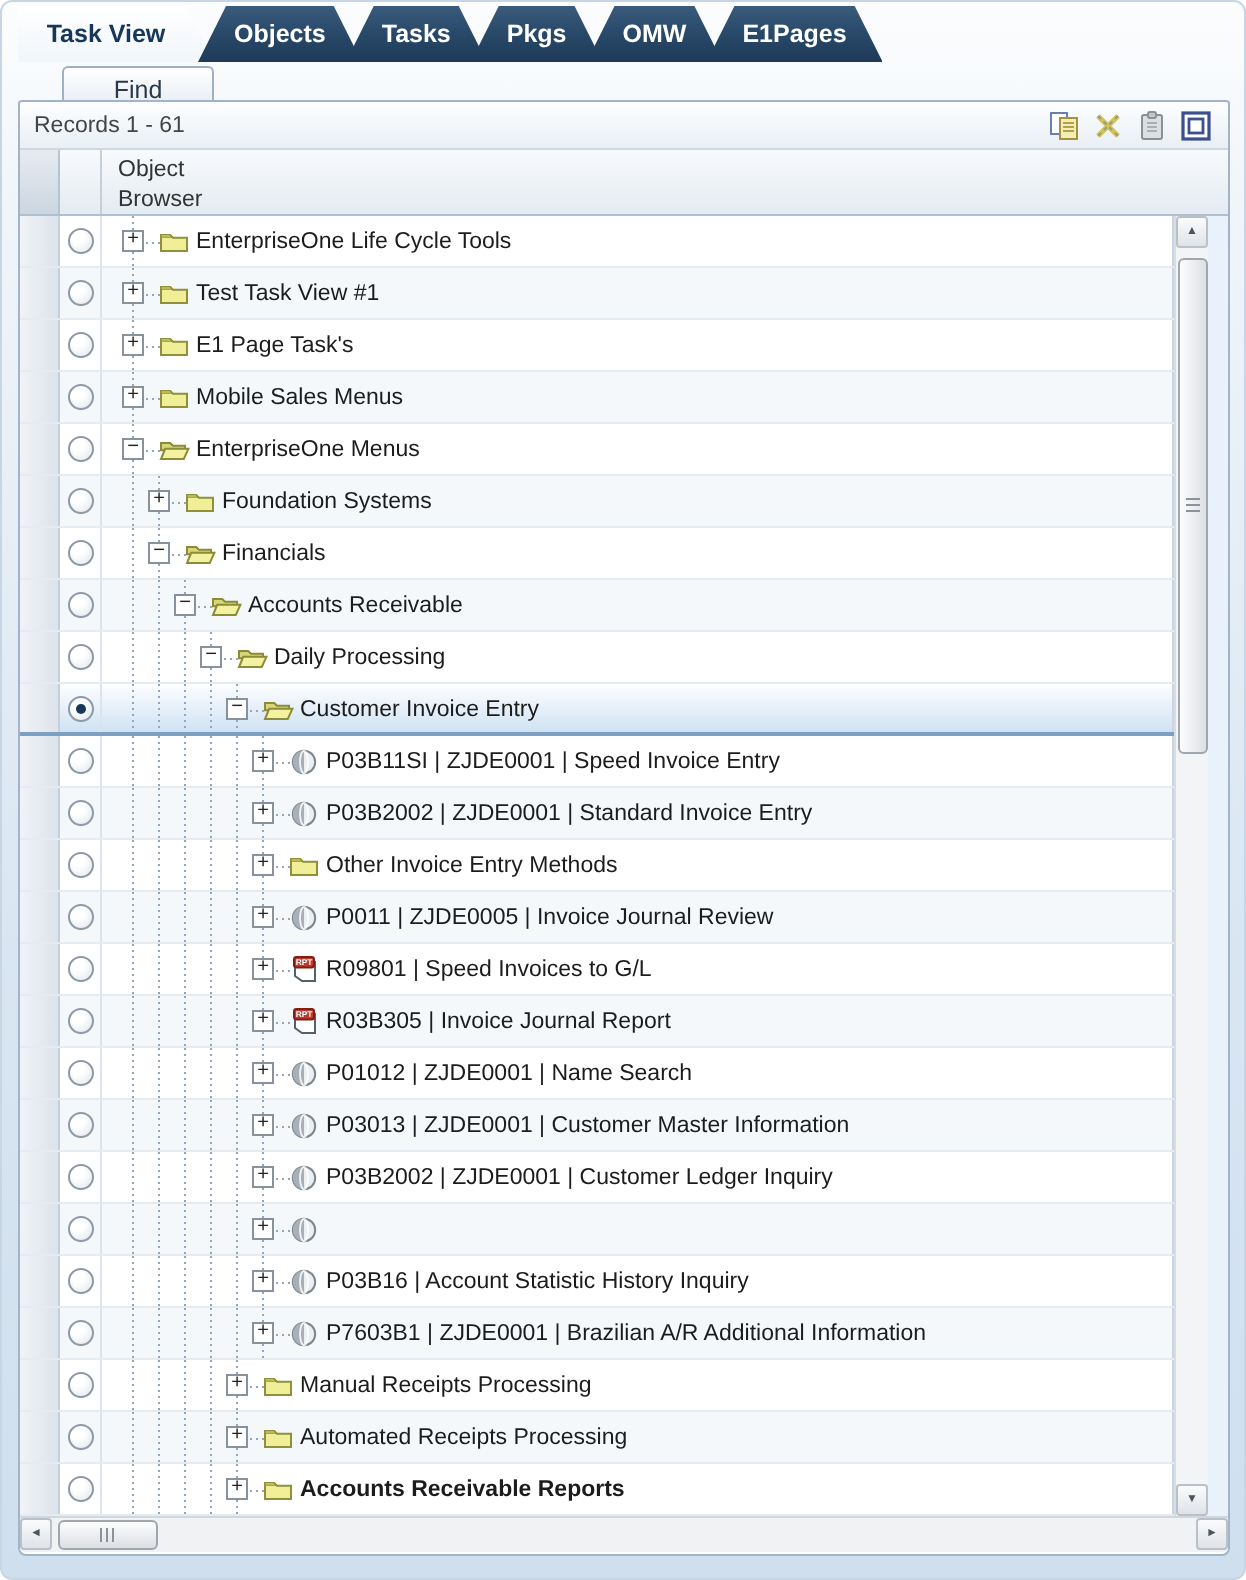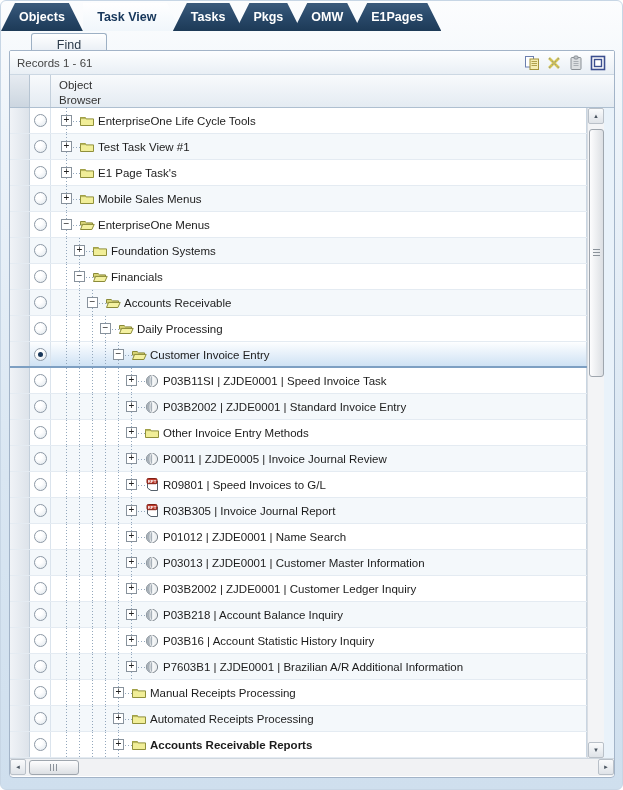--- a/index.html
+++ b/index.html
@@ -91,22 +91,22 @@
     background:linear-gradient(#fdfdfe,#dcdfe3);cursor:pointer;}
   .hthumb::after{content:"";position:absolute;top:3px;left:50%;margin-left:-4px;height:7px;width:8px;
     background:repeating-linear-gradient(to right,#8b929a 0 1px,transparent 1px 3px);}
 </style>
 </head>
 <body>
 
 <div class="screen">
 
   <div class="tabbar">
+    <div class="tab active">Task View</div>
     <div class="tab dark">Objects</div>
-    <div class="tab active">Task View</div>
     <div class="tab dark">Tasks</div>
     <div class="tab dark">Pkgs</div>
     <div class="tab dark">OMW</div>
     <div class="tab dark">E1Pages</div>
   </div>
 
   <div class="find-btn">
     <span>F</span>
       <span class="accel">i</span>
       <span>nd</span>
@@ -382,21 +382,21 @@
               <span class="expander" style="left: 75px;">+</span>
               <i class="hconn" style="left: 87px;"></i>
               <span class="node" style="left: 93px;">
                 <span class="node-icon">
                   <svg width="16" height="16" viewBox="0 0 16 16">
                     <circle cx="8" cy="8" r="5.6" fill="#eceff1" stroke="#7c858d"></circle>
                     <path d="M8 2.4a5.6 5.6 0 0 0 0 11.2z" fill="#a7b0b8"></path>
                     <ellipse cx="8" cy="8" rx="2" ry="5.6" fill="none" stroke="#ffffff" stroke-width="0.9" opacity="0.85"></ellipse>
                   </svg>
                 </span>
-                <span class="node-label">P03B11SI | ZJDE0001 | Speed Invoice Task</span>
+                <span class="node-label">P03B11SI | ZJDE0001 | Speed Invoice Entry</span>
               </span>
             </div>
   </div>
           <div class="row alt">
     <div class="gutter-cell"></div>
     <div class="radio-cell">
       <span class="radio"></span>
     </div>
     <div class="tree-cell">
               <i class="guide" style="left: 15px;"></i>
@@ -615,21 +615,20 @@
               <span class="expander" style="left: 75px;">+</span>
               <i class="hconn" style="left: 87px;"></i>
               <span class="node" style="left: 93px;">
                 <span class="node-icon">
                   <svg width="16" height="16" viewBox="0 0 16 16">
                     <circle cx="8" cy="8" r="5.6" fill="#eceff1" stroke="#7c858d"></circle>
                     <path d="M8 2.4a5.6 5.6 0 0 0 0 11.2z" fill="#a7b0b8"></path>
                     <ellipse cx="8" cy="8" rx="2" ry="5.6" fill="none" stroke="#ffffff" stroke-width="0.9" opacity="0.85"></ellipse>
                   </svg>
                 </span>
-                <span class="node-label">P03B218 | Account Balance Inquiry</span>
               </span>
             </div>
   </div>
           <div class="row">
     <div class="gutter-cell"></div>
     <div class="radio-cell">
       <span class="radio"></span>
     </div>
     <div class="tree-cell">
               <i class="guide" style="left: 15px;"></i>

